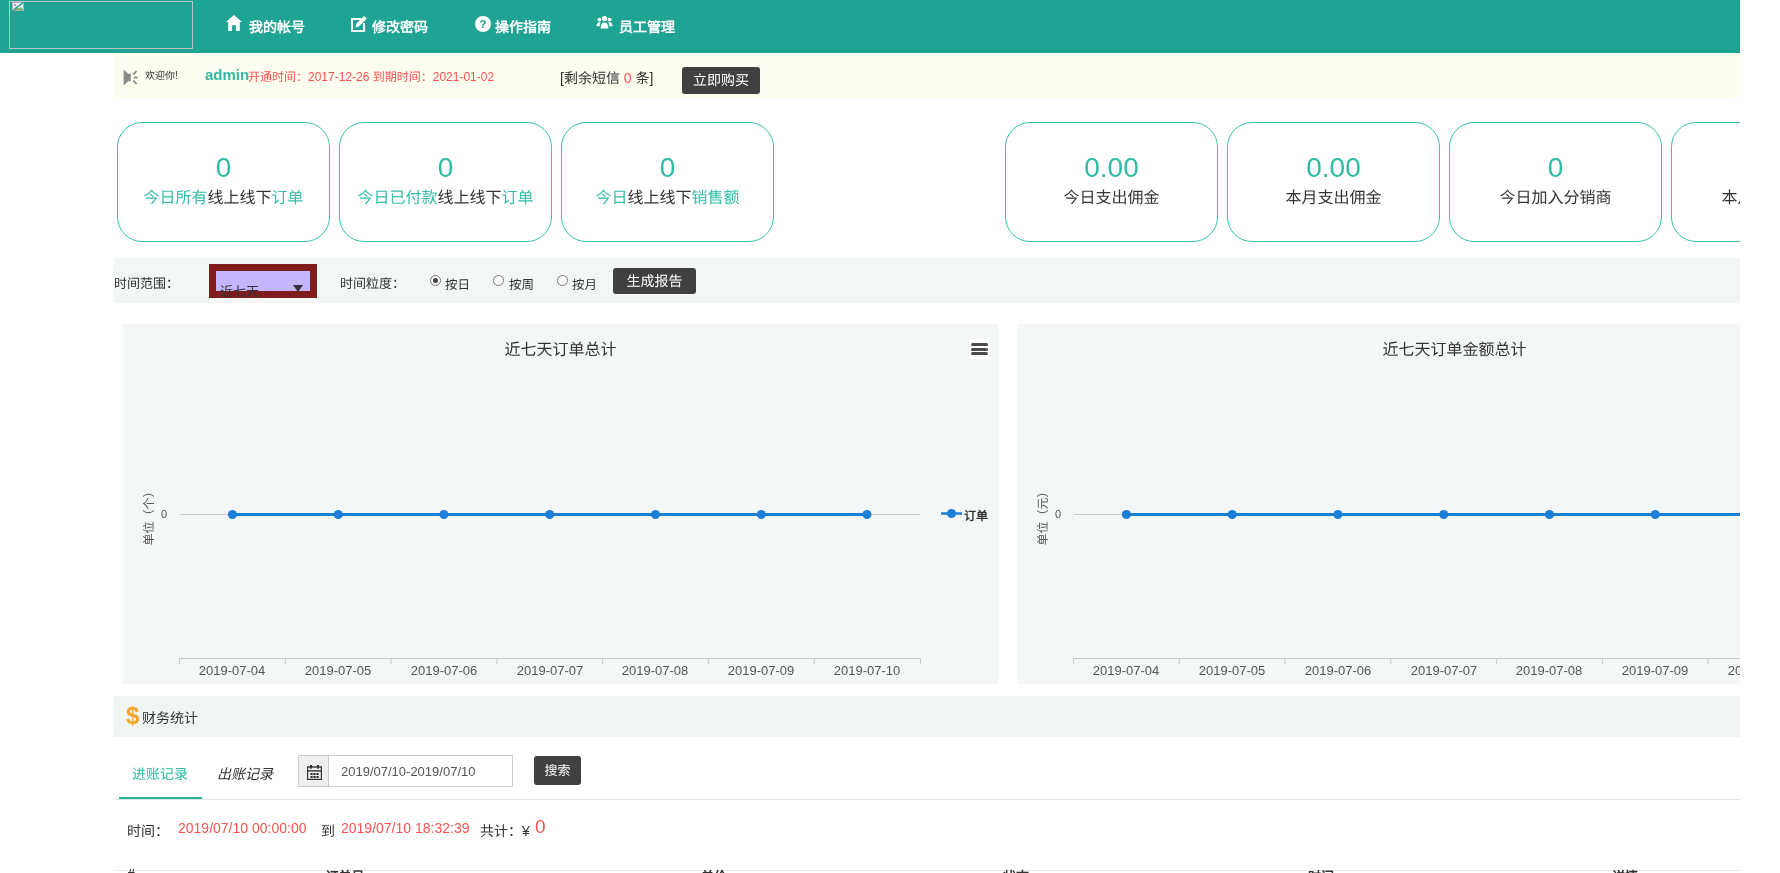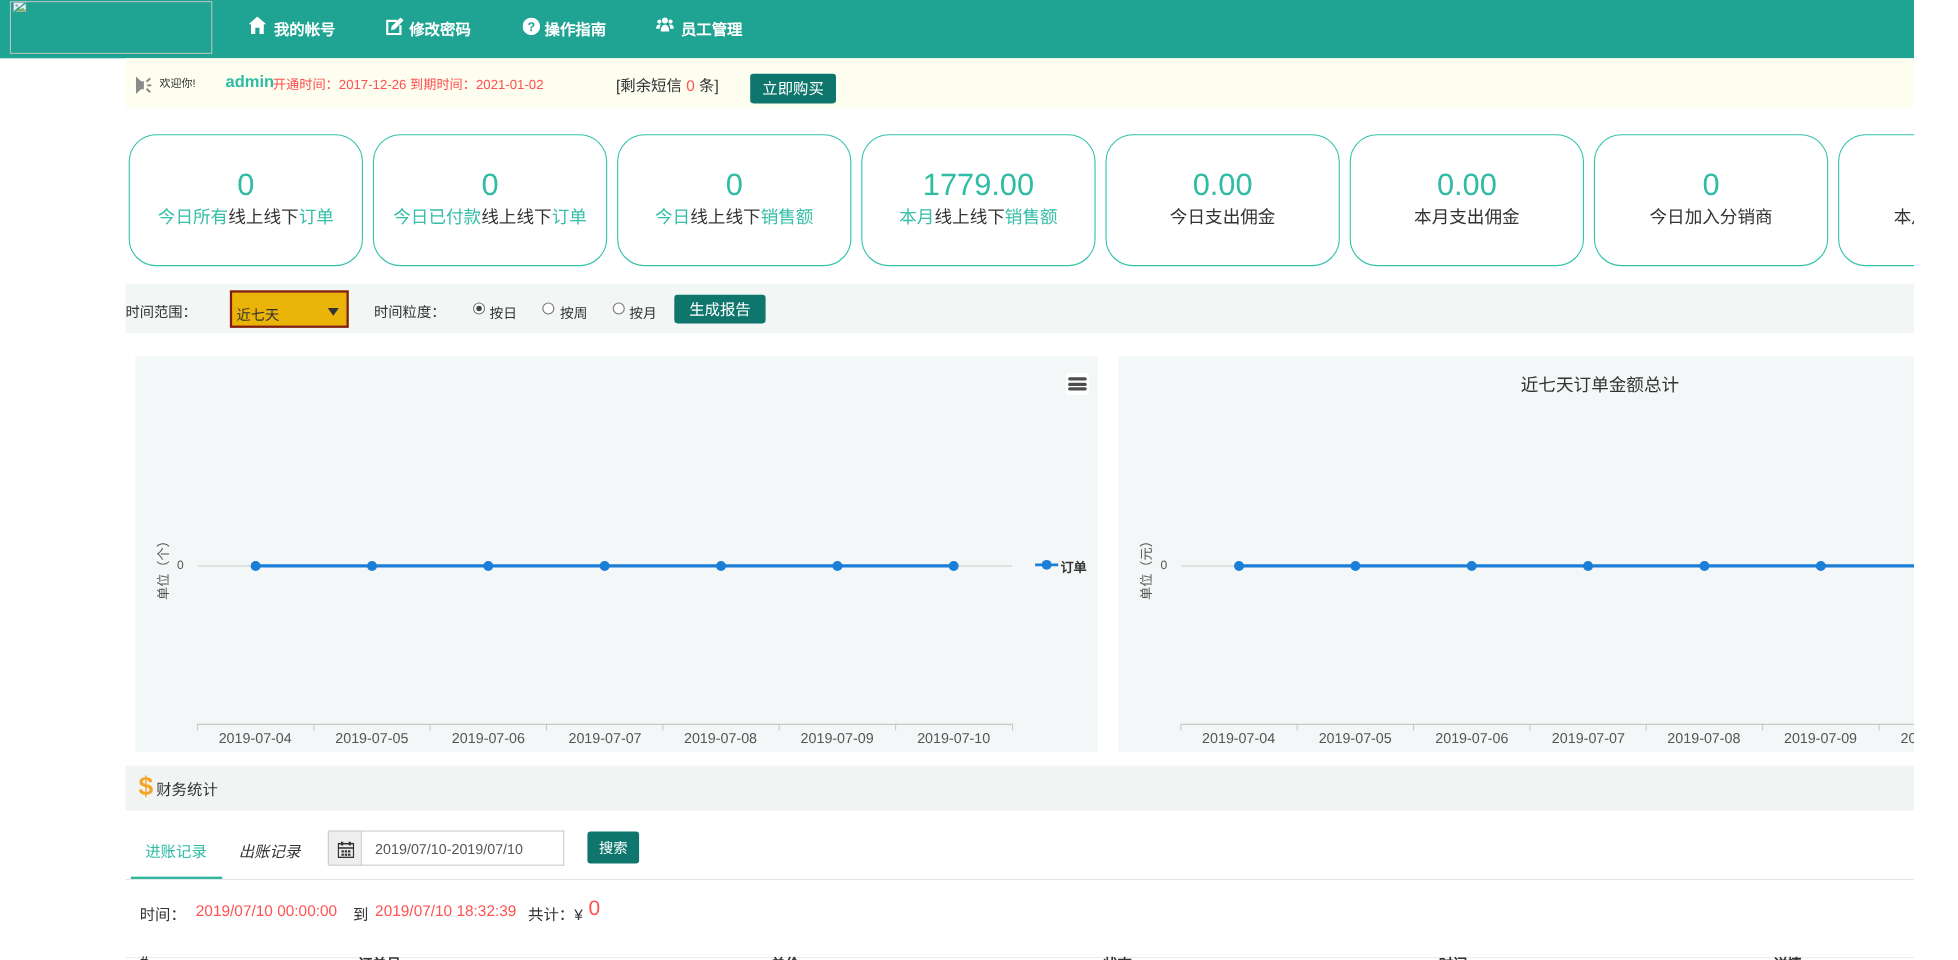--- a/index.html
+++ b/index.html
@@ -42,21 +42,21 @@
   transform-origin:center; white-space:nowrap; }
 .zlab { position:absolute; font-size:11px; color:#555; }
 .csvg { position:absolute; left:0; top:0; }
 .burger { position:absolute; top:15px; left:846px; width:21px; height:20px; background:#fff;
   border-radius:3px; padding:4.2px 2.3px 0; }
 .burger div { height:3px; background:#4d4d4d; margin-bottom:1.6px; border-radius:1.5px;}
 
 
 #finbar { position:absolute; left:114px; top:696px; width:1666px; height:41px; background:#F0F5F4; }
 
-.btn { background:#0f766e; color:#fff; text-align:center; position:absolute; border-radius:3px; }
+.btn { background:#404040; color:#fff; text-align:center; position:absolute; border-radius:3px; }
 .red { color:#FF5151; }
 </style>
 </head>
 <body>
 <div id="page">
 
   <div id="header">
     <div id="logobox">
       <svg width="12" height="9" viewBox="0 0 12 9" style="position:absolute;left:2px;top:0px;">
         <rect x="0.4" y="0.4" width="11.2" height="8.2" fill="#eef2f8" stroke="#a6aeb8" stroke-width="0.8"></rect>
@@ -110,60 +110,57 @@
     <div class="clab"><span class="tl">今日所有</span>线上线下<span class="tl">订单</span></div>
   </div>
   <div class="card" style="left:339px;">
     <div class="cnum">0</div>
     <div class="clab"><span class="tl">今日已付款</span>线上线下<span class="tl">订单</span></div>
   </div>
   <div class="card" style="left:561px;">
     <div class="cnum">0</div>
     <div class="clab"><span class="tl">今日</span>线上线下<span class="tl">销售额</span></div>
   </div>
-  <div class="card" style="left:783px;">
-    <div class="cnum">1779.00</div>
-    <div class="clab"><span class="tl">本月</span>线上线下<span class="tl">销售额</span></div>
-  </div>
   <div class="card" style="left:1005px;">
     <div class="cnum">0.00</div>
     <div class="clab">今日支出佣金</div>
   </div>
   <div class="card" style="left:1227px;">
     <div class="cnum">0.00</div>
     <div class="clab">本月支出佣金</div>
   </div>
   <div class="card" style="left:1449px;">
     <div class="cnum">0</div>
     <div class="clab">今日加入分销商</div>
   </div>
   <div class="card" style="left:1671px;">
     <div class="cnum">1</div>
     <div class="clab">本月加入分销商</div>
   </div>
 
   <div id="filter">
     <span class="abs" style="left:0;top:15px;font-size:13px;color:#333;">时间范围：</span>
-    <div class="abs" style="left:95px;top:6px;width:108px;height:34px;background:#eab308;border:2px solid #7f1d1d;">
+    <div class="abs" style="left:95px;top:6px;width:108px;height:34px;background:#c4b5fd;border:7px solid #7f1d1d;">
       <span class="abs" style="left:4px;top:10px;font-size:13px;color:#333;">近七天</span>
       <div class="abs" style="right:7px;top:14px;width:0;height:0;border-left:5px solid transparent;border-right:5px solid transparent;border-top:7px solid #333;"></div>
     </div>
     <span class="abs" style="left:226px;top:15px;font-size:13px;color:#333;">时间粒度：</span>
     <div class="abs" style="left:316px;top:17px;width:11px;height:11px;border:1px solid #777;border-radius:50%;background:#fdfdfd;">
       <div class="abs" style="left:2px;top:2px;width:5px;height:5px;border-radius:50%;background:#444;"></div>
     </div>
     <span class="abs" style="left:331px;top:16px;font-size:12.5px;color:#333;">按日</span>
     <div class="abs" style="left:379px;top:17px;width:11px;height:11px;border:1px solid #777;border-radius:50%;background:#fdfdfd;"></div>
     <span class="abs" style="left:395px;top:16px;font-size:12.5px;color:#333;">按周</span>
     <div class="abs" style="left:443px;top:17px;width:11px;height:11px;border:1px solid #777;border-radius:50%;background:#fdfdfd;"></div>
     <span class="abs" style="left:458px;top:16px;font-size:12.5px;color:#333;">按月</span>
     <div class="btn" style="left:499px;top:10px;width:83px;height:26px;line-height:26px;font-size:14px;">生成报告</div>
   </div>
 
   <div class="chart" id="chartL" style="left:123px; width:875px;">
+    <div class="ctitle">近七天订单总计</div>
     <div class="burger">
         <div></div>
         <div></div>
         <div></div>
       </div>
     <div class="ylab" style="left:-6px;top:183px;">单位（个）</div>
     <div class="zlab" style="left:38px;top:184px;">0</div>
     <svg class="csvg" width="875" height="360" viewBox="0 0 875 360">
       <line x1="57" y1="190.5" x2="797" y2="190.5" stroke="#C9C9C9" stroke-width="1"></line>
       <line x1="109" y1="190.5" x2="744" y2="190.5" stroke="#1B7ED7" stroke-width="3"></line>

